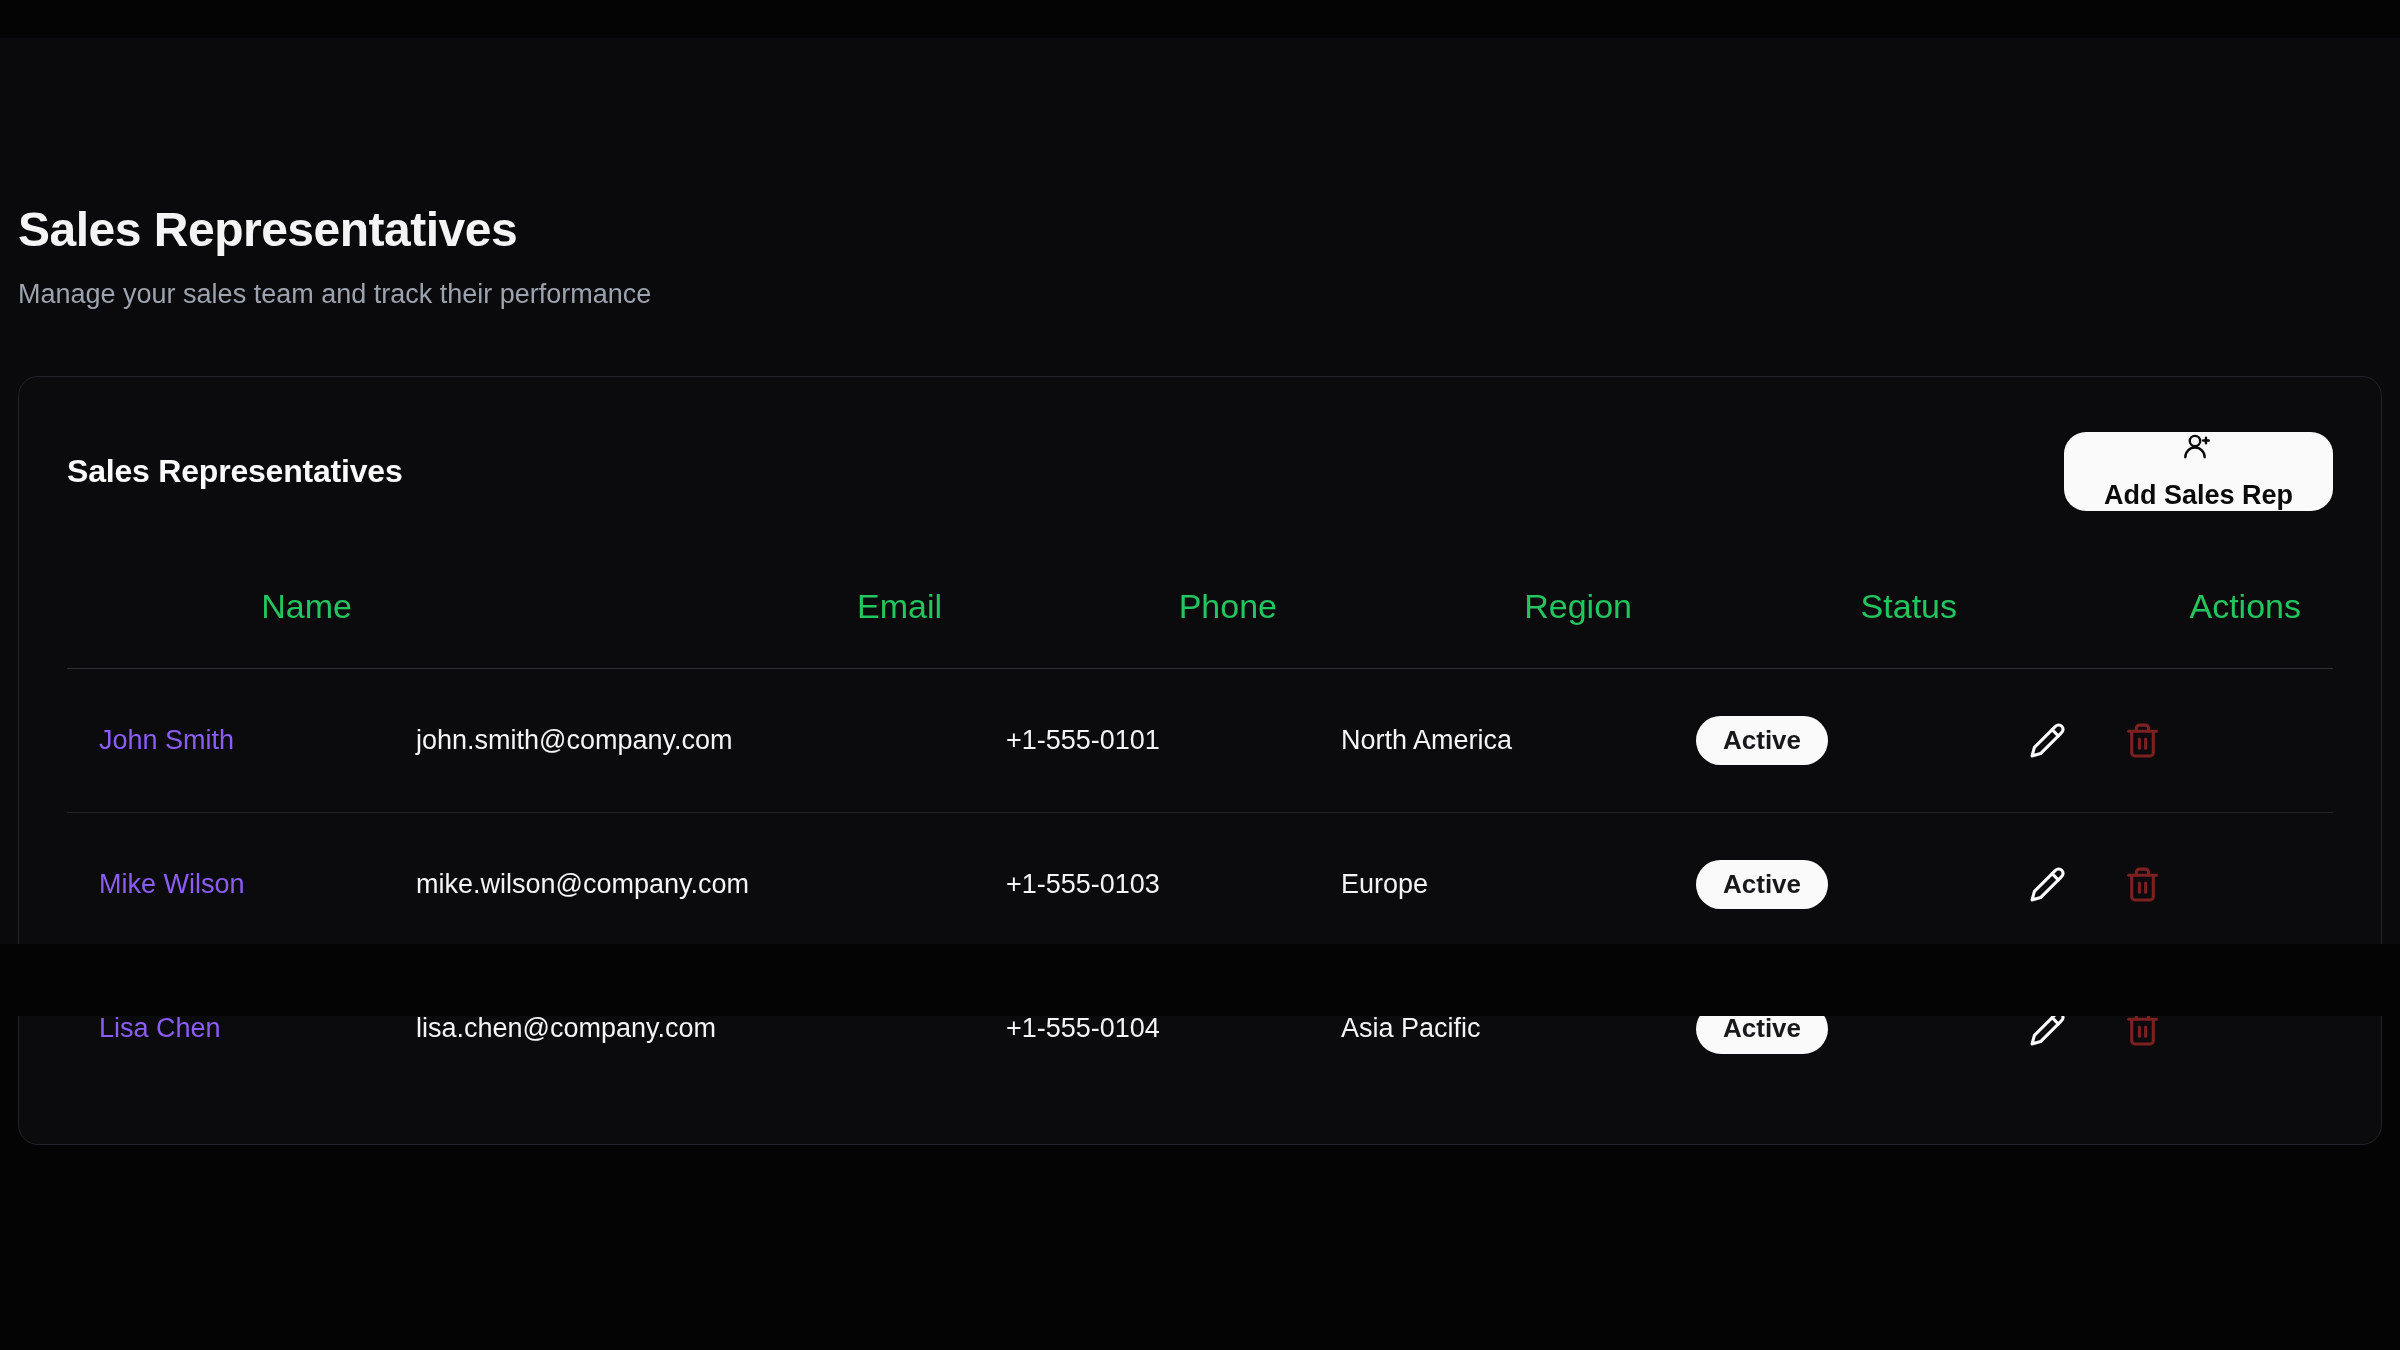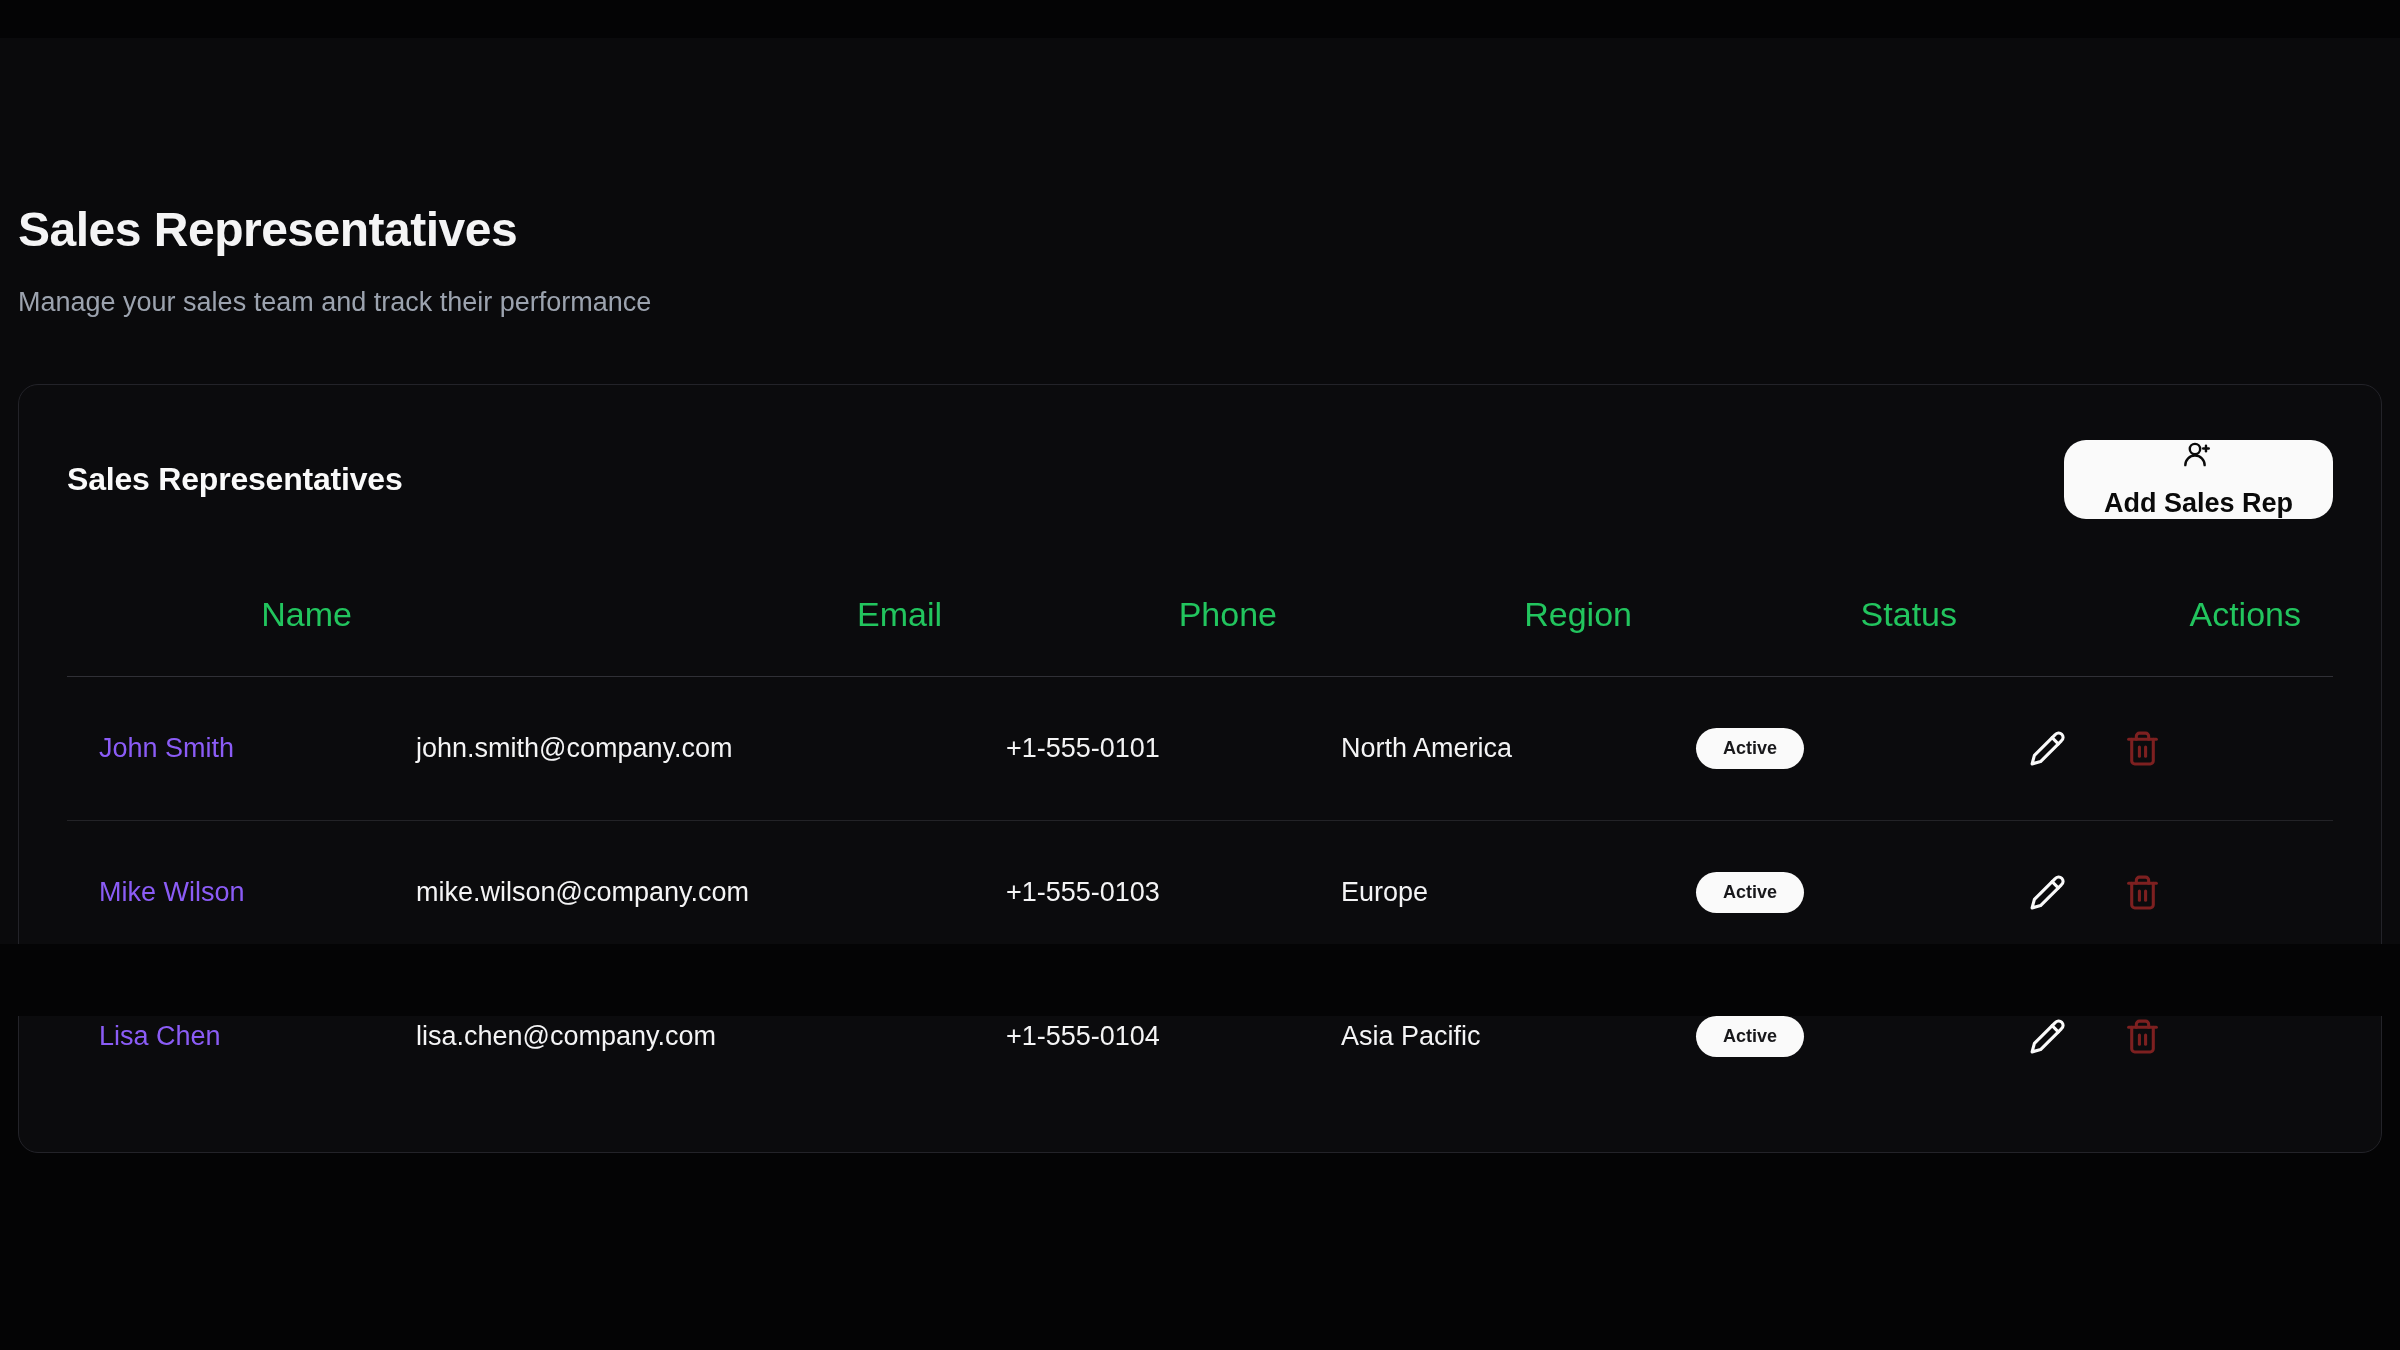--- a/index.html
+++ b/index.html
@@ -16,21 +16,21 @@
   .main {
     position: absolute; top: 38px; left: 0; right: 0; bottom: 72px;
     background: #0a0a0c;
     padding: 162px 18px 0;
   }
   h1.page-title {
     font-size: 48px; font-weight: 700; letter-spacing: -0.5px;
     color: #f4f4f5; line-height: 60px;
   }
   p.page-subtitle {
-    margin-top: 24px; font-size: 27px; line-height: 36px;
+    margin-top: 16px; font-size: 27px; line-height: 36px;
     color: #9ca3af; font-weight: 400;
   }
   .card {
     margin-top: 64px;
     border: 1.5px solid #232329;
     border-radius: 20px;
     background: #0b0b0d;
     padding: 55px 48px 50px;
     height: 769px;
   }
@@ -70,21 +70,21 @@
     vertical-align: middle;
     white-space: nowrap;
   }
   tbody tr:last-child td { border-bottom: none; }
   td.c-name { font-weight: 400; color: #8b5cf6; }
   .badge {
     display: inline-block;
     padding: 10px 27px;
     background: #fafafa; color: #18181b;
     border-radius: 999px;
-    font-size: 18px; font-weight: 600;
+    font-size: 26px; font-weight: 600;
     line-height: 1.15;
   }
   .actions { display: flex; align-items: center; gap: 58px; padding-left: 8px; }
   .icon-btn {
     background: transparent; border: none; padding: 0;
     cursor: pointer; display: inline-flex; align-items: center; justify-content: center;
   }
   .icon-btn svg { width: 37px; height: 37px; display: block; }
   .edit-btn { color: #fafafa; }
   .delete-btn { color: #7d2020; }

